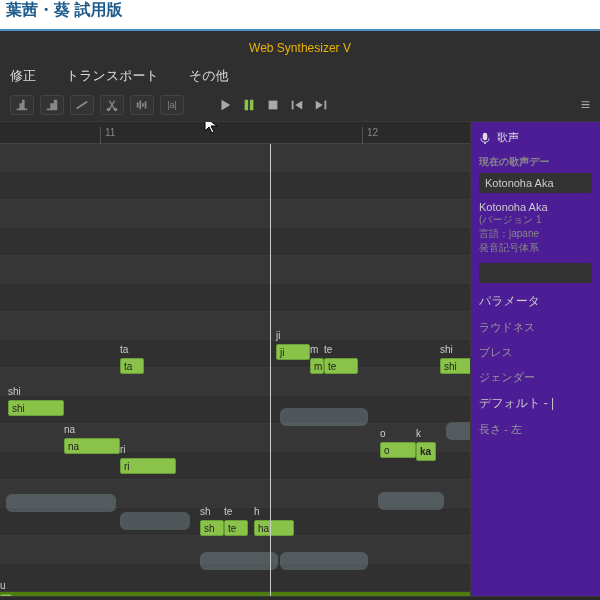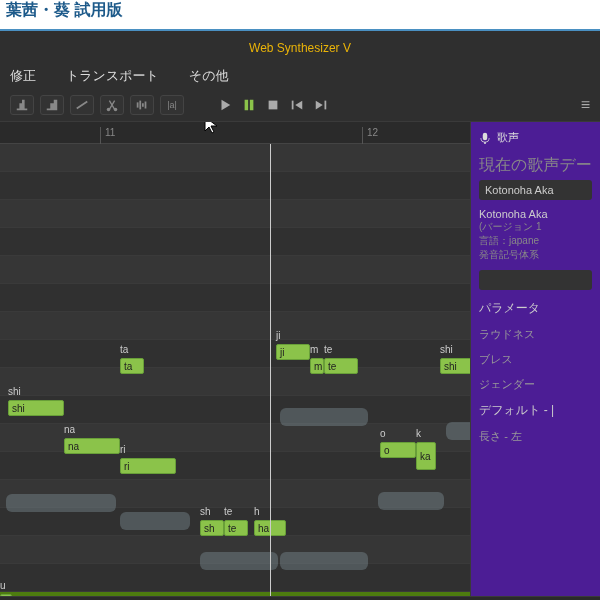--- a/index.html
+++ b/index.html
@@ -25,21 +25,21 @@
   .ruler .tick { position:absolute; top:5px; border-left:1px solid #555; height:17px; padding-left:4px; }
   .note { position:absolute; background:#8bc34a; border:1px solid #689f38; border-radius:2px; color:#222; font-size:10px; padding-left:3px; overflow:hidden; white-space:nowrap; display:flex; align-items:center; }
   .lyric { position:absolute; color:#ccc; font-size:10px; transform:translateY(-14px); }
   .playhead { position:absolute; top:0; bottom:0; width:1px; background:#ccc; z-index:4; }
   .cursor { position:absolute; pointer-events:none; z-index:20; }
   .cursor svg { width:14px; height:18px; fill:#fff; stroke:#000; stroke-width:1; }
   .wave { position:absolute; background:rgba(140,160,170,0.35); border-radius:6px; height:18px; }
   .sidepanel { width:130px; background:#4c1d95; border-left:1px solid #3a3a3a; padding:8px 8px; color:#bbb; font-size:11px; overflow:hidden; }
   .sidepanel .hdr { display:flex; align-items:center; gap:6px; color:#ddd; margin-bottom:10px; }
   .sidepanel .hdr svg { width:12px; height:12px; fill:#ddd; }
-  .sidepanel .lbl { color:#888; font-size:16px; margin-bottom:4px; }
+  .sidepanel .lbl { color:#888; font-size:10px; margin-bottom:4px;font-weight:bold; }
   .sidepanel .val { background:#333; padding:4px 6px; border-radius:3px; color:#ccc; margin-bottom:8px; white-space:nowrap; overflow:hidden; }
   .sidepanel .sec { color:#ccc; font-size:12px; margin:10px 0 6px 0; }
   .sidepanel .param { color:#999; font-size:11px; margin:10px 0; }
   .footer { height:26px; background:#2a2a2a; border-top:1px solid #3a3a3a; display:flex; align-items:center; gap:14px; padding:0 10px; color:#888; font-size:11px; }
 </style>
 </head>
 <body>
 
 <div class="header">
   <span>葉茜・葵 試用版</span>
@@ -161,31 +161,31 @@
           <div class="note" style="left: 64px; top: 316px; width: 56px; height: 16px;">na</div>
           <div class="lyric" style="left: 120px; top: 236px;">ta</div>
           <div class="note" style="left: 120px; top: 236px; width: 24px; height: 16px;">ta</div>
           <div class="lyric" style="left: 120px; top: 336px;">ri</div>
           <div class="note" style="left: 120px; top: 336px; width: 56px; height: 16px;">ri</div>
           <div class="lyric" style="left: 200px; top: 398px;">sh</div>
           <div class="note" style="left: 200px; top: 398px; width: 24px; height: 16px;">sh</div>
           <div class="lyric" style="left: 224px; top: 398px;">te</div>
           <div class="note" style="left: 224px; top: 398px; width: 24px; height: 16px;">te</div>
           <div class="lyric" style="left: 254px; top: 398px;">h</div>
-          <div class="note" style="left: 254px; top: 398px; width: 32px; height: 16px;">ha</div>
+          <div class="note" style="left: 254px; top: 398px; width: 40px; height: 16px;">ha</div>
           <div class="lyric" style="left: 276px; top: 222px;">ji</div>
           <div class="note" style="left: 276px; top: 222px; width: 34px; height: 16px;">ji</div>
           <div class="lyric" style="left: 310px; top: 236px;">m</div>
           <div class="note" style="left: 310px; top: 236px; width: 14px; height: 16px;">m</div>
           <div class="lyric" style="left: 324px; top: 236px;">te</div>
           <div class="note" style="left: 324px; top: 236px; width: 34px; height: 16px;">te</div>
           <div class="lyric" style="left: 380px; top: 320px;">o</div>
           <div class="note" style="left: 380px; top: 320px; width: 36px; height: 16px;">o</div>
           <div class="lyric" style="left: 416px; top: 320px;">k</div>
-          <div class="note" style="left: 416px; top: 320px; width: 20px; height: 28px;">ka</div>
+          <div class="note" style="left: 416px; top: 320px; width: 20px; height: 19px; font-weight: bold;">ka</div>
           <div class="lyric" style="left: 440px; top: 236px;">shi</div>
           <div class="note" style="left: 440px; top: 236px; width: 34px; height: 16px;">shi</div>
         </div>
 
       <div class="cursor" style="left:204px; top:-6px">
         <svg viewBox="0 0 14 18">
             <path d="M1 1l0 14 4-4 3 6 2-1-3-6 6 0z"></path>
           </svg>
       </div>
     </div>

